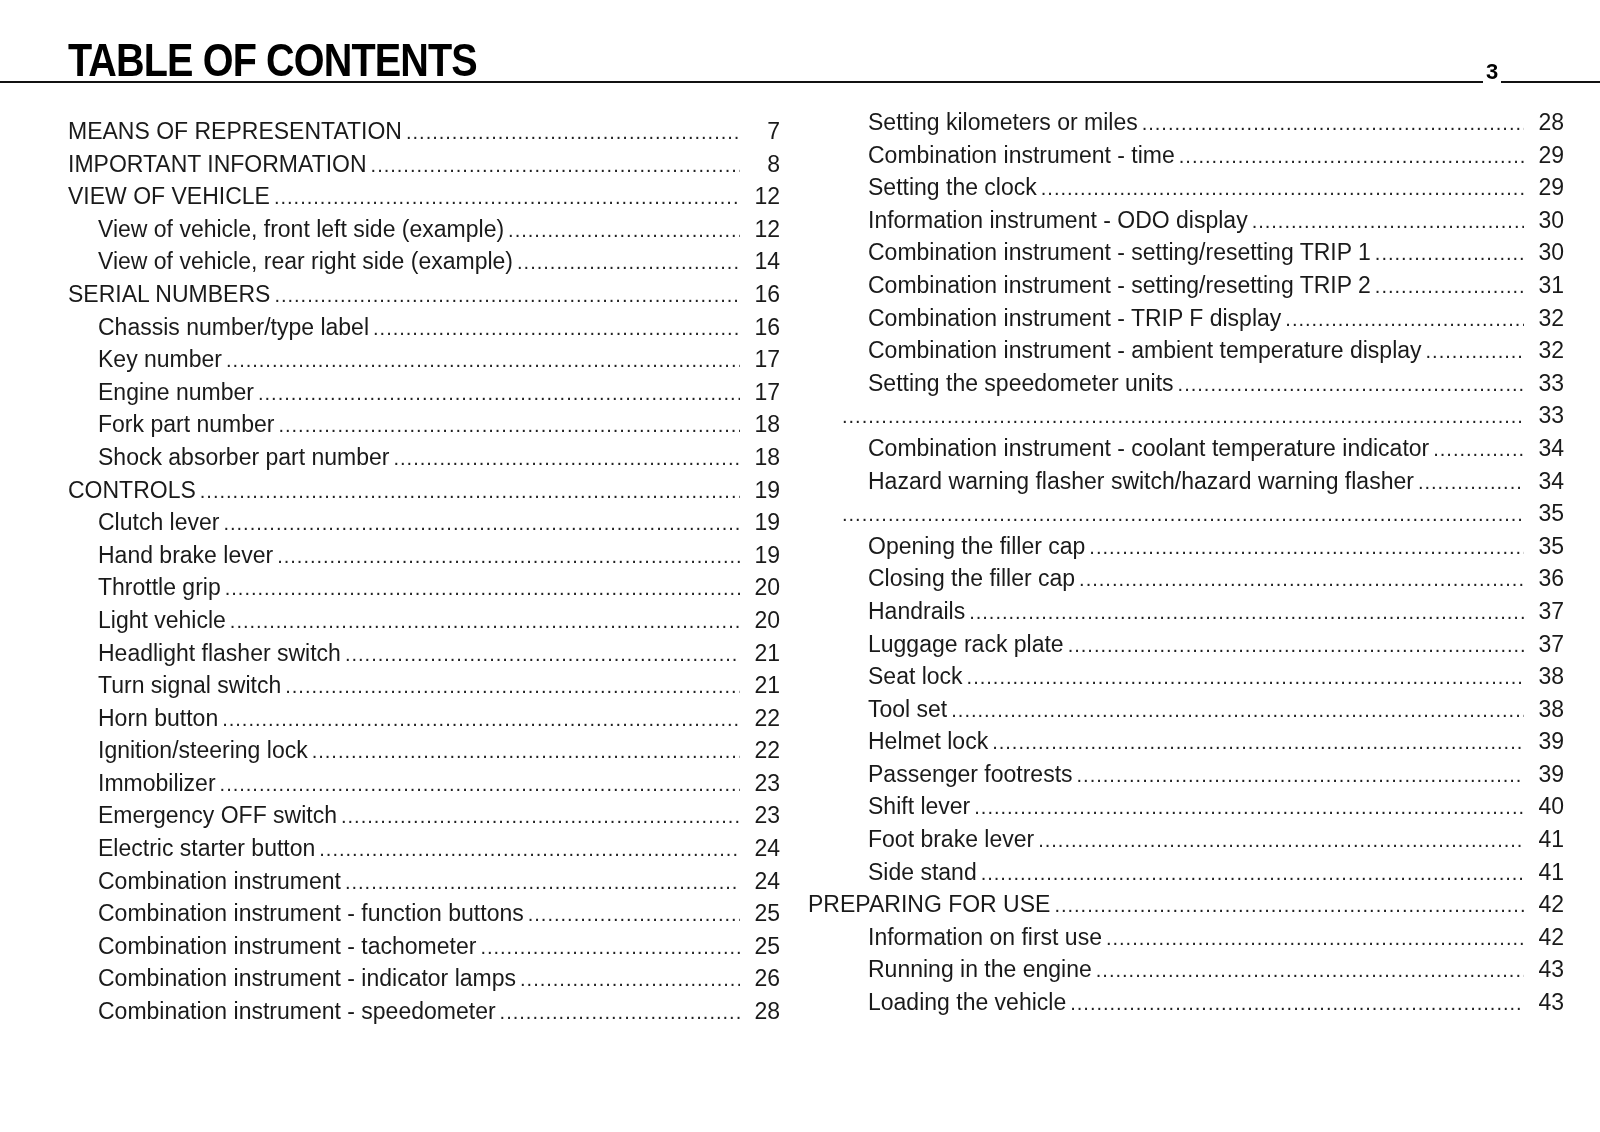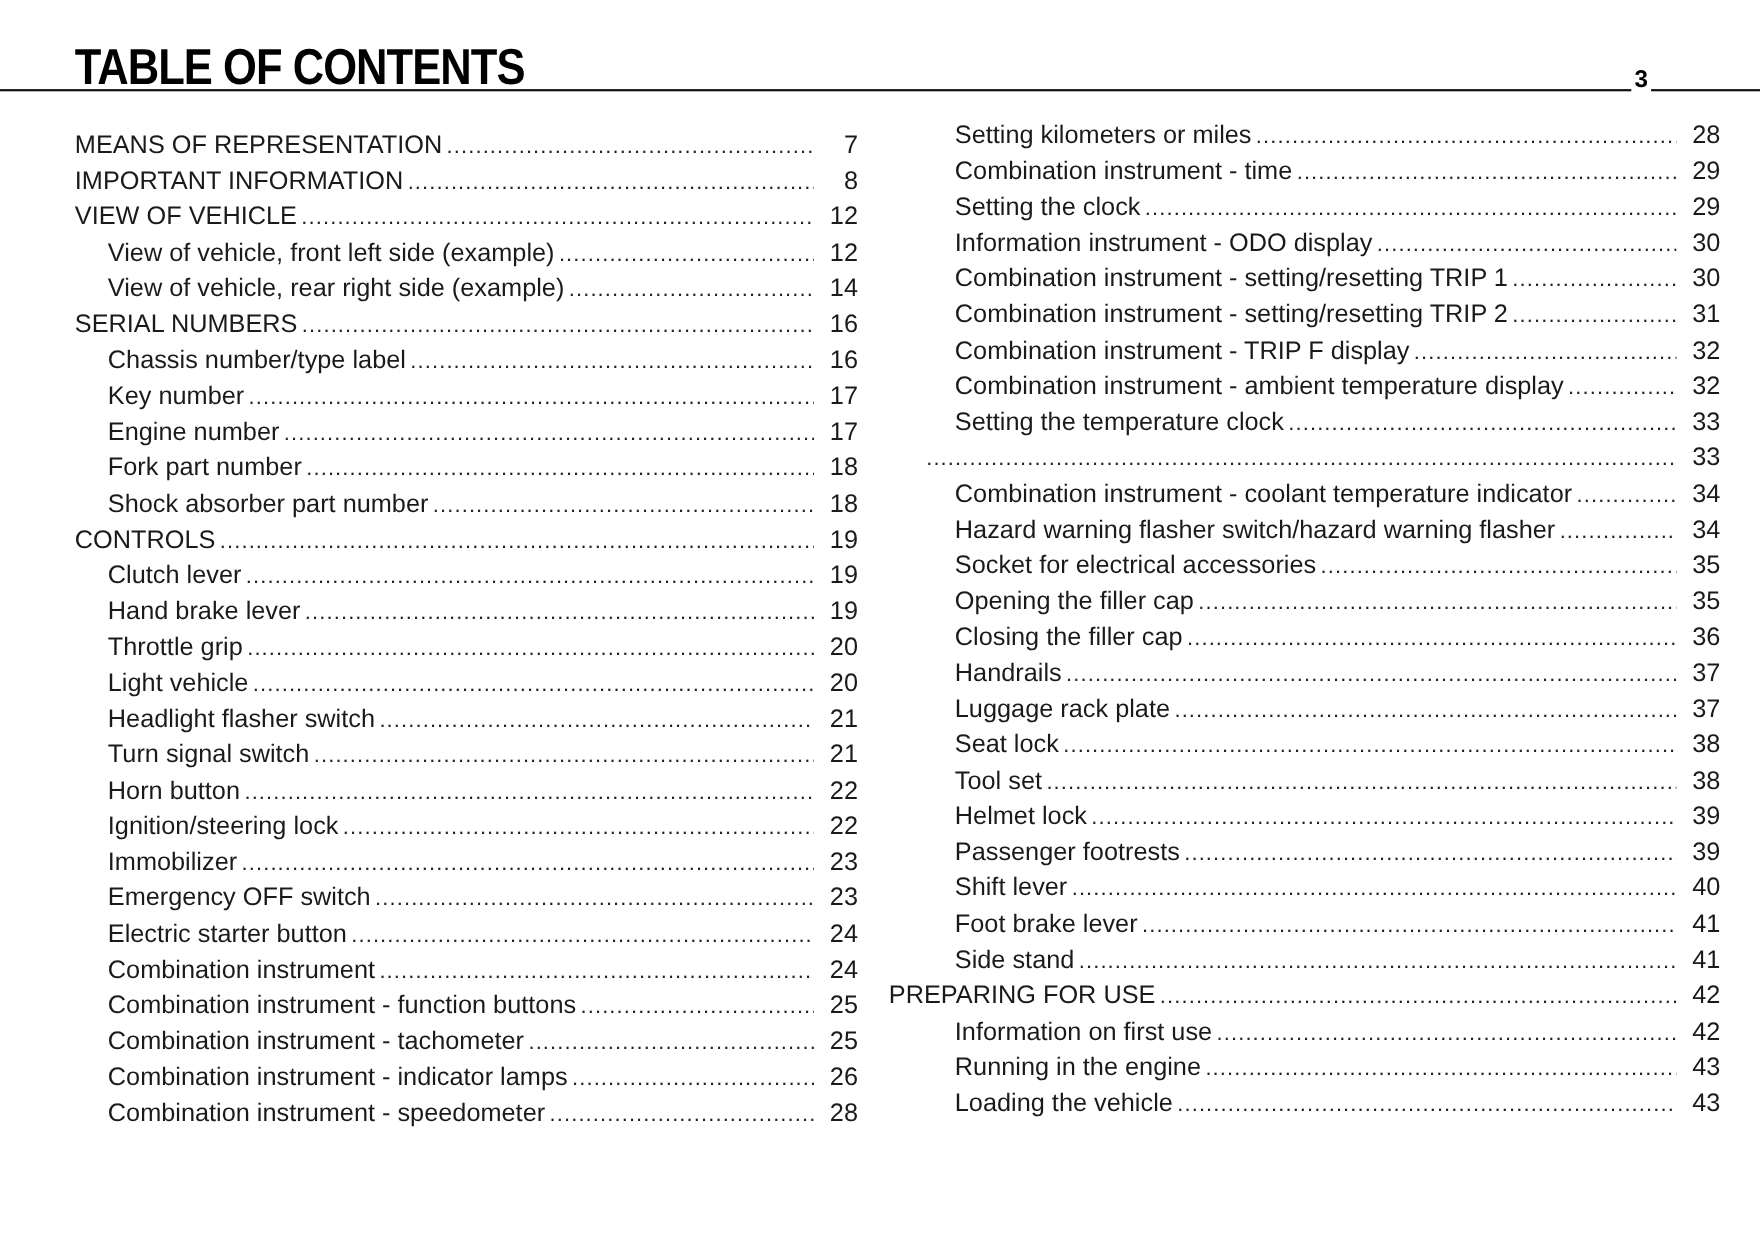--- a/index.html
+++ b/index.html
@@ -207,40 +207,39 @@
       <span class="label">Combination instrument - TRIP F display</span>
       <span class="dots"></span>
       <span class="num">32</span>
     </div>
     <div class="entry sub">
       <span class="label">Combination instrument - ambient temperature display</span>
       <span class="dots"></span>
       <span class="num">32</span>
     </div>
     <div class="entry sub">
-      <span class="label">Setting the temperature clock</span>
+      <span class="label">Setting the speedometer units</span>
       <span class="dots"></span>
       <span class="num">33</span>
     </div>
     <div class="entry sub">
       <span class="dots"></span>
       <span class="num">33</span>
     </div>
     <div class="entry sub">
       <span class="label">Combination instrument - coolant temperature indicator</span>
       <span class="dots"></span>
       <span class="num">34</span>
     </div>
     <div class="entry sub">
       <span class="label">Hazard warning flasher switch/hazard warning flasher</span>
       <span class="dots"></span>
       <span class="num">34</span>
     </div>
     <div class="entry sub">
-      <span class="label">Socket for electrical accessories</span>
       <span class="dots"></span>
       <span class="num">35</span>
     </div>
     <div class="entry sub">
       <span class="label">Opening the filler cap</span>
       <span class="dots"></span>
       <span class="num">35</span>
     </div>
     <div class="entry sub">
       <span class="label">Closing the filler cap</span>

